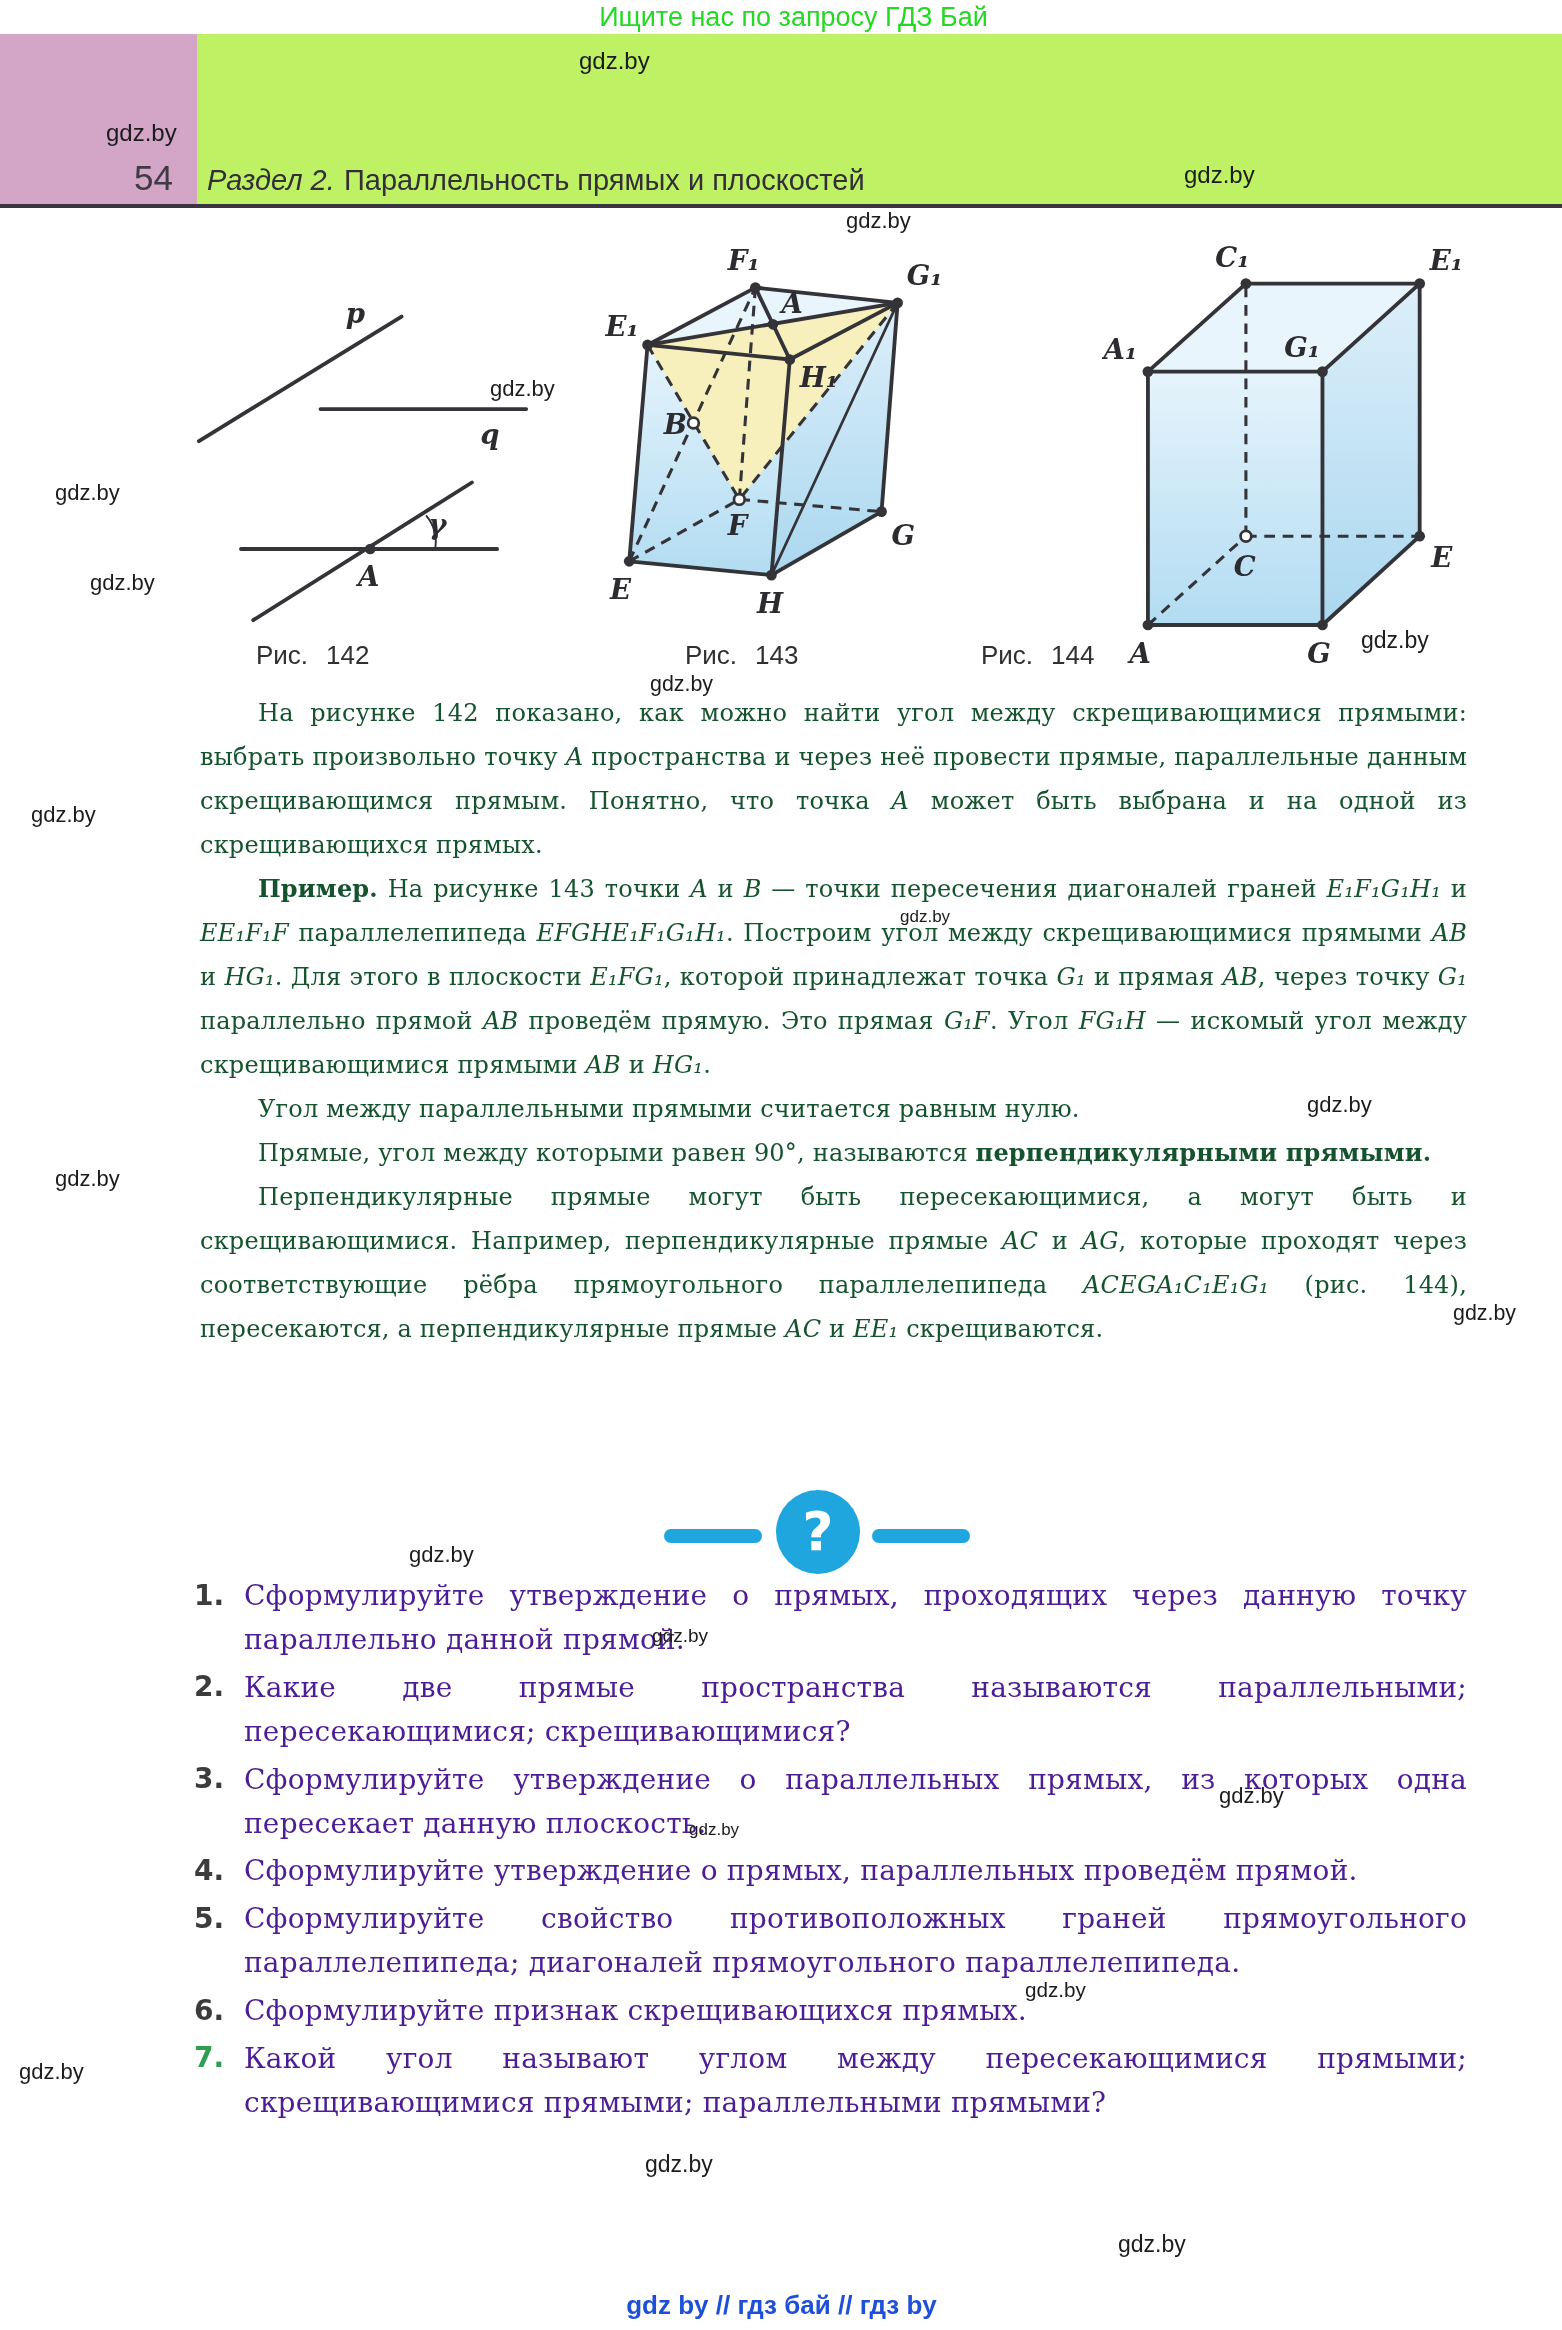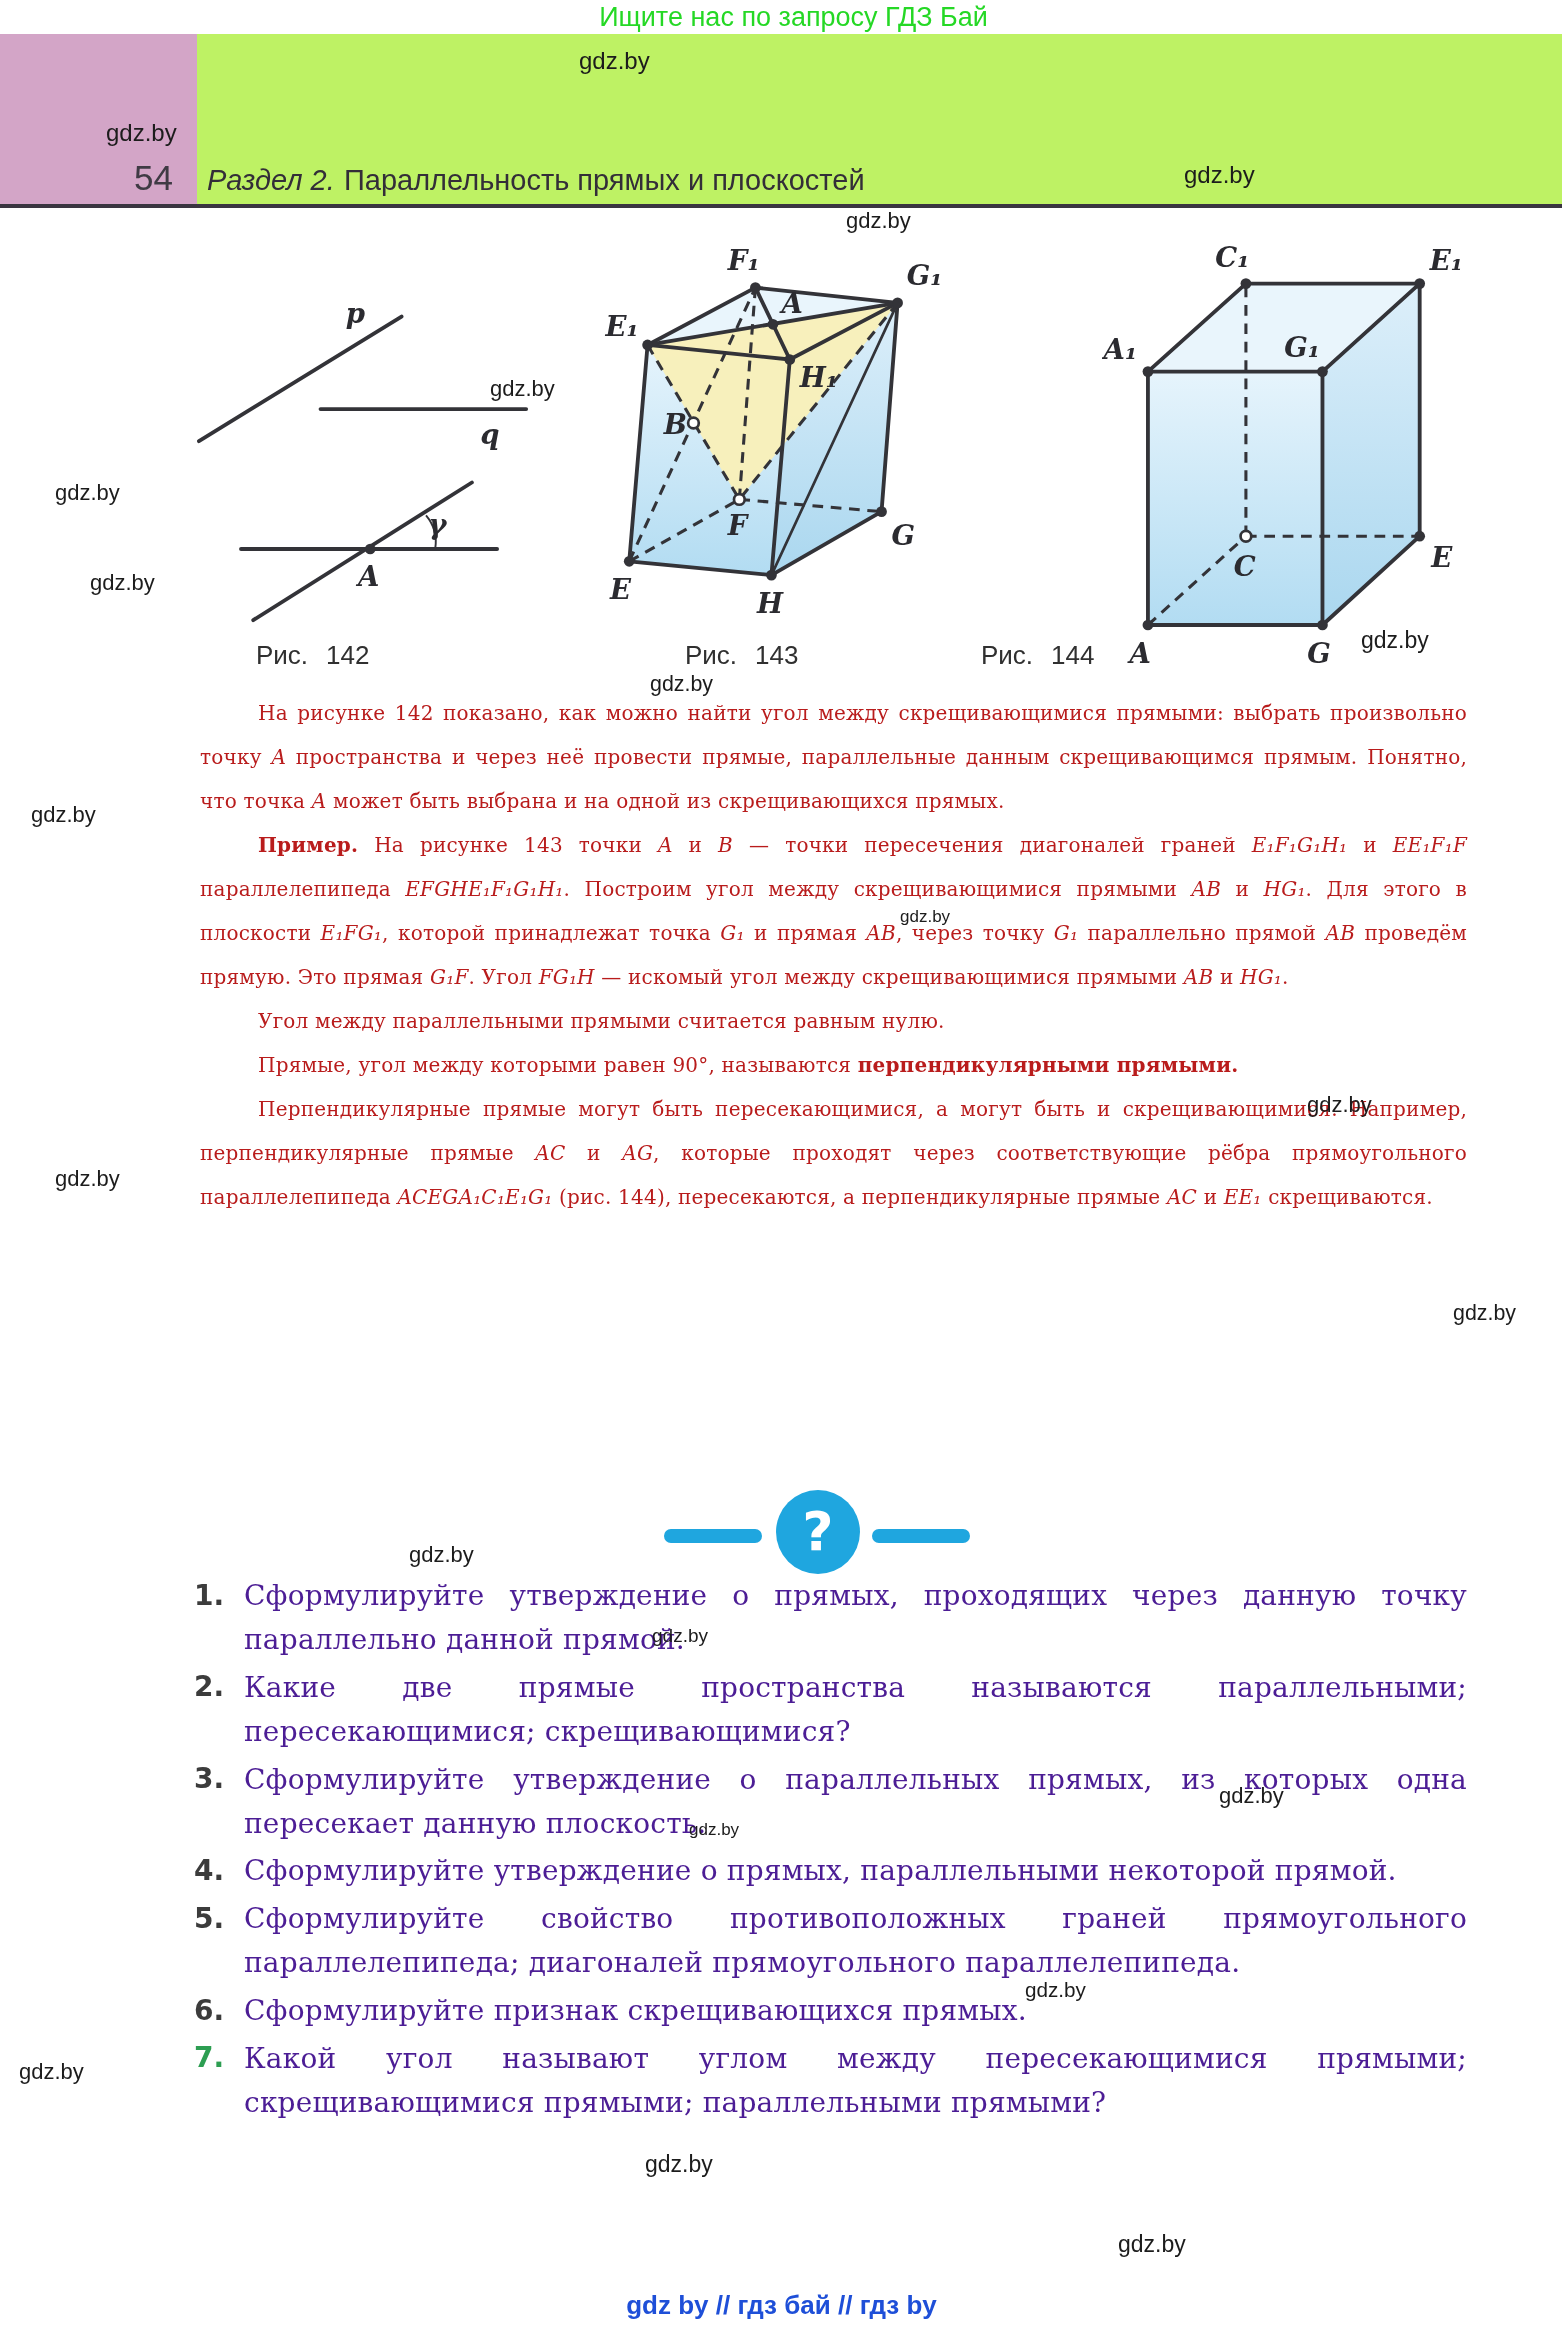--- a/index.html
+++ b/index.html
@@ -25,22 +25,22 @@
   .edge.thin{stroke-width:3.5;}
   .dashed{stroke:#333338;stroke-width:4;fill:none;stroke-dasharray:14 10;stroke-linecap:butt;}
   .vdot{fill:#333338;}
   .vopen{fill:#ffffff;stroke:#333338;stroke-width:3.5;}
   .vlabel{font-family:"DejaVu Serif",serif;font-style:italic;font-weight:bold;
           font-size:36px;fill:#2b2b30;}
   .arc{stroke:#333338;stroke-width:2.5;fill:none;}
 
   
   .bodytext{position:absolute;left:200px;top:691px;width:1267px;
-            font-family:"DejaVu Serif",serif;font-size:20px;line-height:44px;
-            color:#b91c1c;text-align:justify;letter-spacing:0.2px;}
+            font-family:"DejaVu Serif",serif;font-size:24px;line-height:44px;
+            color:#14532d;text-align:justify;letter-spacing:0.2px;}
   .bodytext p{margin:0;text-indent:58px;}
   .r-i{font-style:italic;}
   .r-b{font-weight:bold;}
 
   
   .qbar{position:absolute;height:13.8px;border-radius:6.9px;}
   .qcircle{position:absolute;left:776px;top:1490px;width:84px;height:84px;border-radius:50%;
            display:flex;align-items:center;justify-content:center;}
   .qcircle span{font-family:"DejaVu Sans",sans-serif;font-weight:bold;font-size:54px;
                 color:#ffffff;line-height:1;}
@@ -209,21 +209,21 @@
         <span class="q-text">Какие две прямые пространства называются параллельными; пересекающимися; скрещивающимися?</span>
       </li>
 
       <li class="q-item">
         <span class="q-num">3.</span>
         <span class="q-text">Сформулируйте утверждение о параллельных прямых, из которых одна пересекает данную плоскость.</span>
       </li>
 
       <li class="q-item">
         <span class="q-num">4.</span>
-        <span class="q-text">Сформулируйте утверждение о прямых, параллельными некоторой прямой.</span>
+        <span class="q-text">Сформулируйте утверждение о прямых, параллельных проведём прямой.</span>
       </li>
 
       <li class="q-item">
         <span class="q-num">5.</span>
         <span class="q-text">Сформулируйте свойство противоположных граней прямоугольного параллелепипеда; диагоналей прямоугольного параллелепипеда.</span>
       </li>
 
       <li class="q-item">
         <span class="q-num">6.</span>
         <span class="q-text">Сформулируйте признак скрещивающихся прямых.</span>

